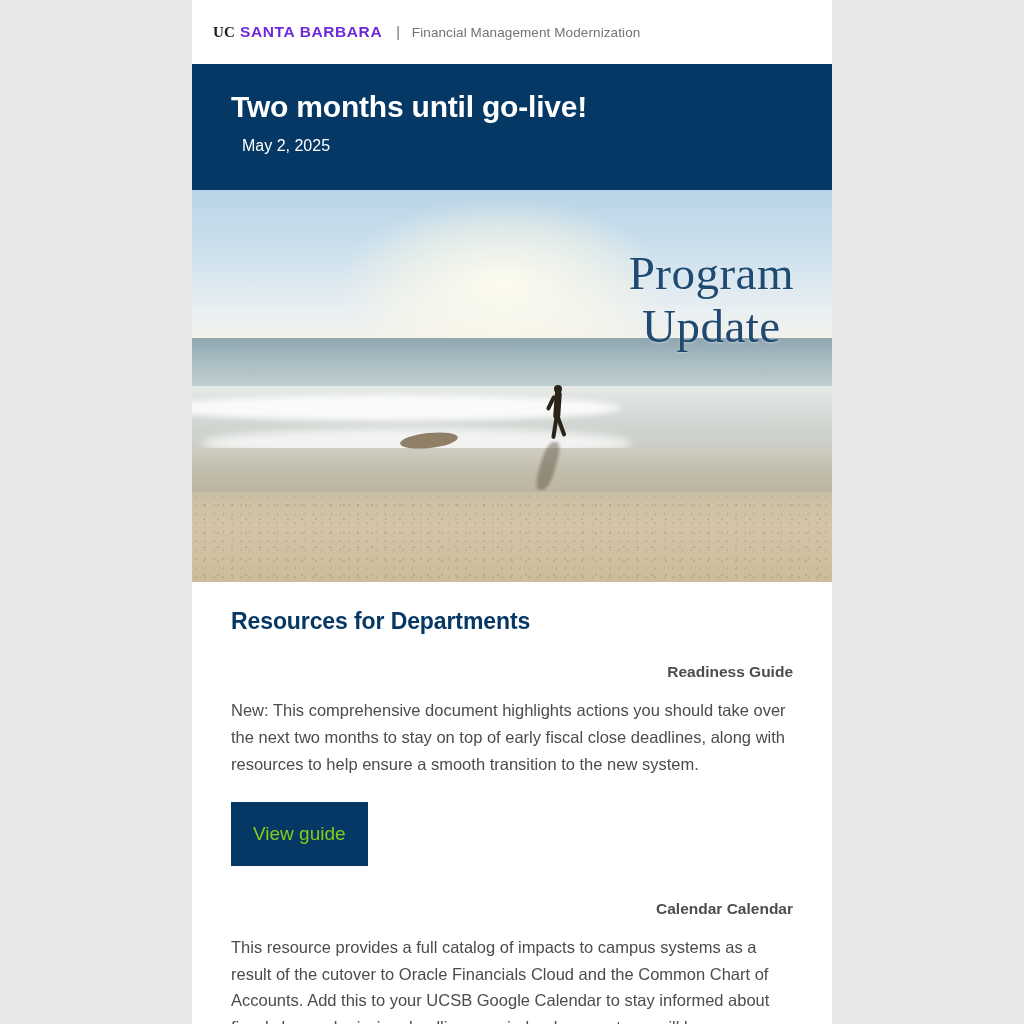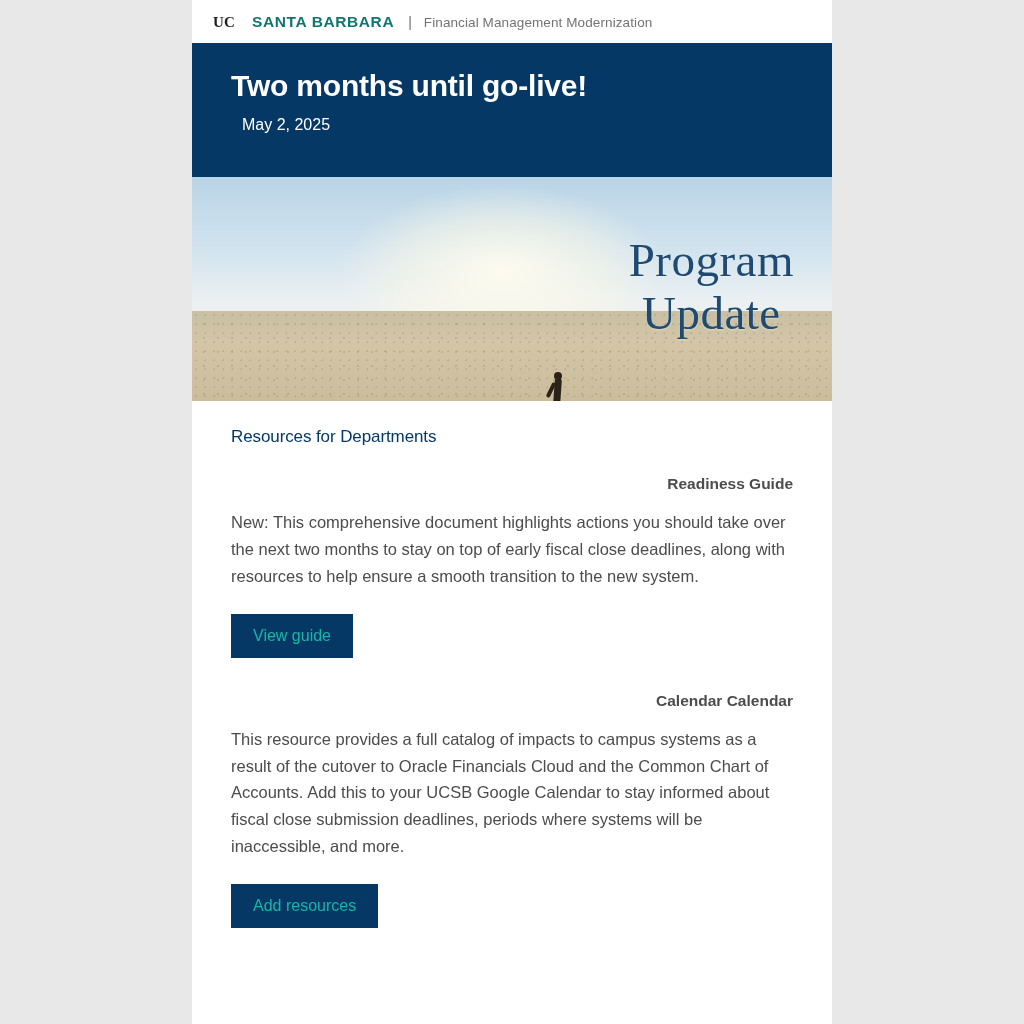--- a/index.html
+++ b/index.html
@@ -15,21 +15,21 @@
   }
   .email-wrap {
     width: 640px;
     margin: 0 auto;
     background: #ffffff;
     min-height: 1024px;
     position: relative;
   }
   
   .masthead {
-    height: 43px;
+    height: 64px;
     background: #ffffff;
     display: flex;
     align-items: center;
     padding: 0 0 0 21px;
     box-sizing: border-box;
   }
   .logo-row {
     display: flex;
     align-items: baseline;
   }
@@ -39,58 +39,57 @@
     font-size: 15px;
     letter-spacing: 0.2px;
     color: #1d1d1d;
     margin-right: 5px;
   }
   .logo-sb {
     font-family: "Liberation Sans", sans-serif;
     font-weight: bold;
     font-size: 15.5px;
     letter-spacing: 0.6px;
-    color: #0f766e;
-    margin-left: 12px;
+    color: #6d28d9;
   }
   .logo-div {
     color: #6d6d6d;
     font-size: 14px;
     margin: 0 12px 0 14px;
   }
   .logo-sub {
     font-size: 13.5px;
     color: #737373;
     letter-spacing: 0.1px;
   }
   
   .banner {
     background: #053865;
-    padding: 26px 39px 32px 39px;
+    padding: 26px 39px 24px 39px;
     box-sizing: border-box;
   }
   .banner-title {
     color: #ffffff;
     font-size: 30px;
     font-weight: bold;
     line-height: 1.1;
     margin: 0 0 14px 0;
     letter-spacing: -0.2px;
   }
   .banner-date {
     color: #ffffff;
     font-size: 16px;
     margin: 11px;
     font-weight: normal;
   }
   
   .hero {
     position: relative;
     width: 640px;
-    height: 224px;
+    height: 392px;
     overflow: hidden;
     background: #bcd2e0;
   }
   .hero-sky {
     position: absolute;
     left: 0; top: 0; right: 0;
     height: 150px;
     background: linear-gradient(to bottom, #b9d4e6 0%, #cfe2ee 45%, #e9eff2 80%, #f3f2ec 100%);
   }
   .hero-sun {
@@ -247,44 +246,44 @@
     display: block;
     margin-top: 6px;
   }
   
   .content {
     padding: 26px 39px 40px 39px;
     box-sizing: border-box;
   }
   h2.section-title {
     color: #053865;
-    font-size: 17px;
-    font-weight: normal;
+    font-size: 23px;
+    font-weight: bold;
     margin: 0 0 28px 0;
     letter-spacing: -0.1px;
   }
   h3.sub-title {
     color: #4c4c4c;
     font-size: 15.5px;
     font-weight: bold;
     margin: 0 0 16px 0;
     text-align: right;
   }
   p.body-text {
     color: #4c4c4c;
     font-size: 16.5px;
     line-height: 1.63;
     margin: 0 0 24px 0;
   }
   .btn {
     display: inline-block;
     background: #053865;
-    color: #14b8a6;
-    font-size: 16px;
-    padding: 13px 22px;
+    color: #84cc16;
+    font-size: 19px;
+    padding: 21px 22px;
     text-decoration: none;
     border: none;
     cursor: pointer;
     font-family: "Liberation Sans", sans-serif;
     margin: 0 0 34px 0;
   }
   .btn-last { margin-bottom: 0; }
 </style>
 </head>
 <body>

